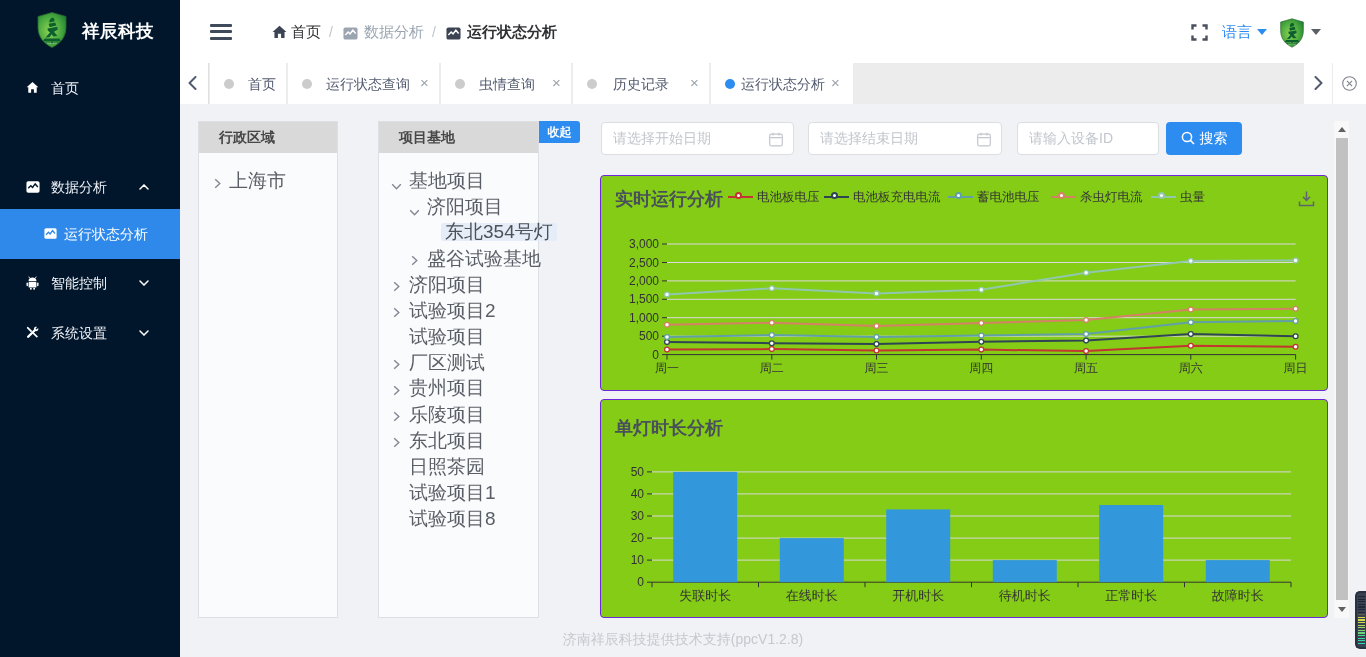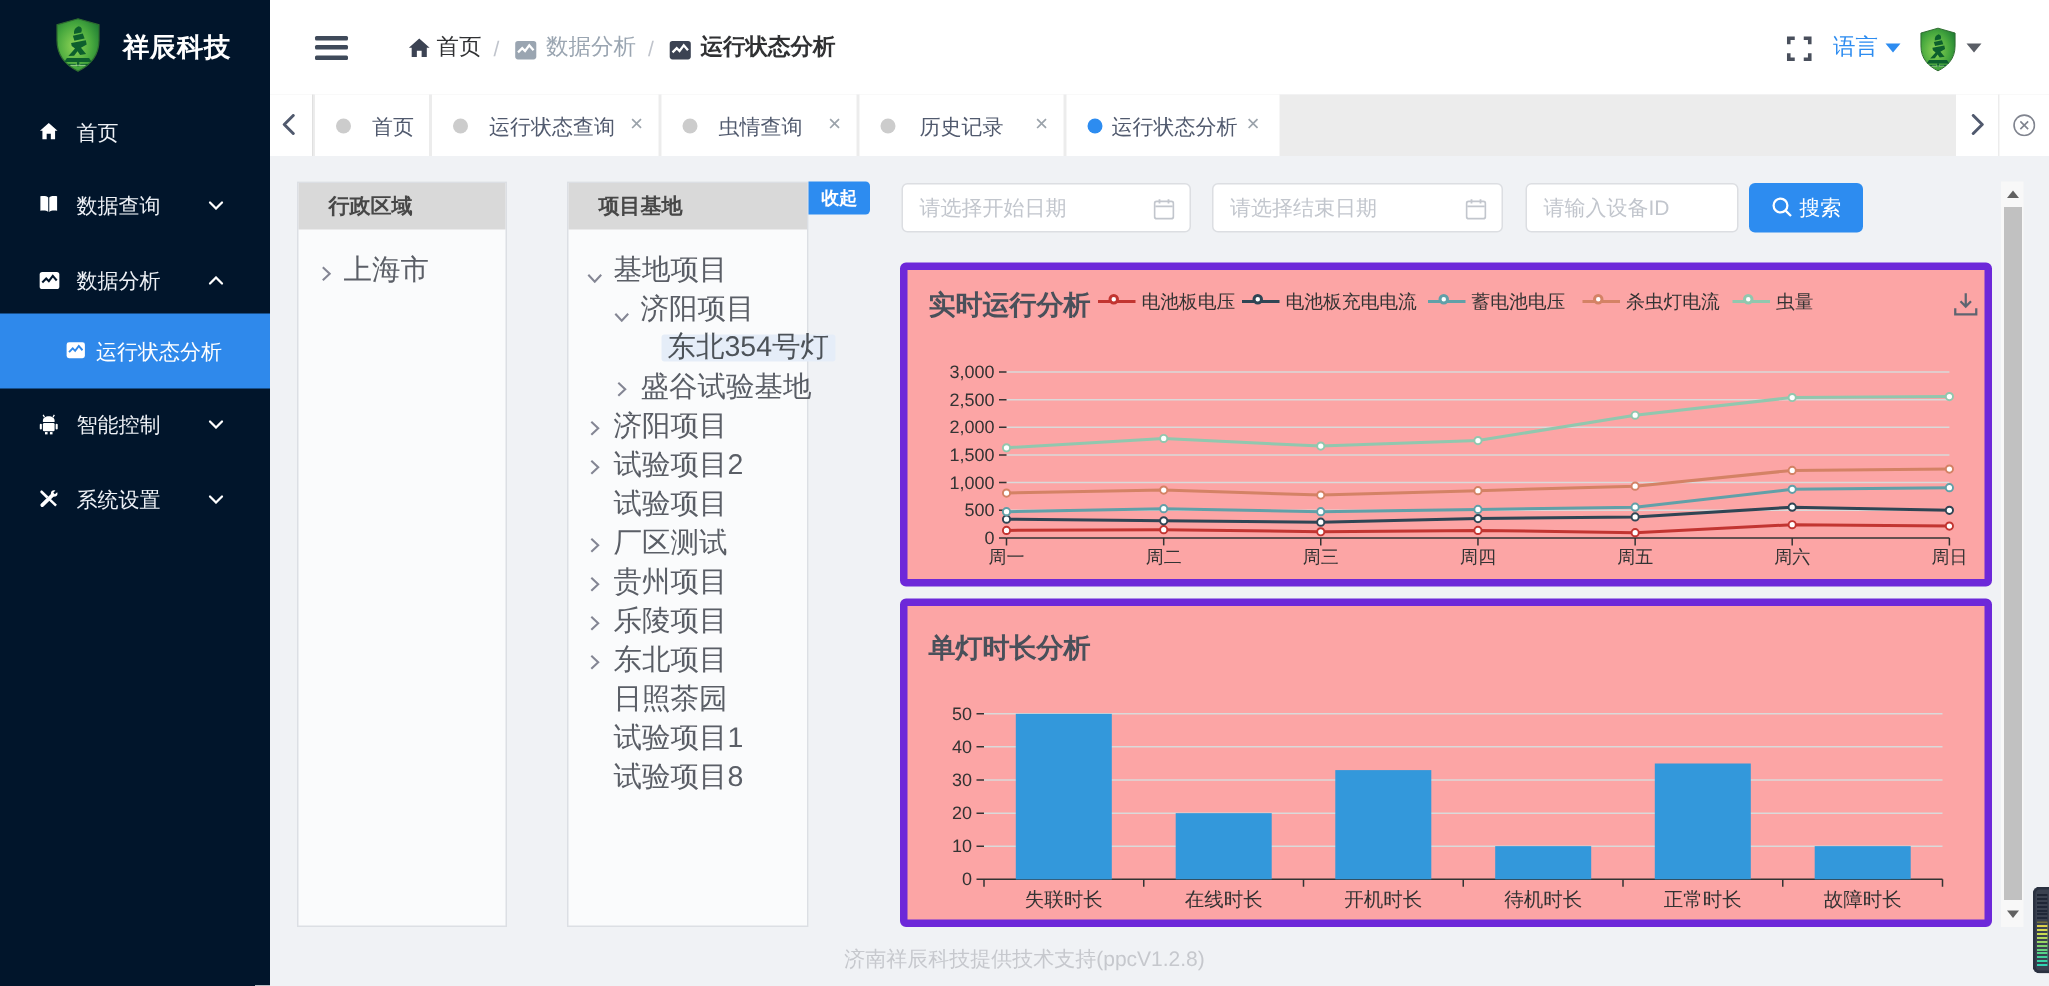--- a/index.html
+++ b/index.html
@@ -38,21 +38,21 @@
 
 #content{left:180px;top:104px;width:1186px;height:553px;background:#f0f2f5;}
 .panel{position:absolute;top:17px;height:497px;background:#fafbfc;border:1px solid #dcdfe4;}
 .phead{height:31px;background:#d9d9d9;color:#474747;font-weight:bold;font-size:14px;line-height:31px;padding-left:20px;}
 .tnode{position:absolute;font-size:19px;color:#5a5e66;white-space:nowrap;line-height:16px;}
 .tarr{position:absolute;}
 #collapse{position:absolute;left:359px;top:17px;width:41px;height:22px;background:#2d8cf0;color:#fff;font-size:12px;line-height:22px;text-align:center;border-radius:0 3px 3px 0;font-weight:bold;}
 .inp{position:absolute;top:18px;height:33px;background:#fff;border:1px solid #dcdee2;border-radius:4px;font-size:14px;color:#c2c6cd;line-height:31px;padding-left:11px;}
 .inp svg{position:absolute;right:10px;top:9px;}
 #searchbtn{position:absolute;left:986px;top:18px;width:76px;height:33px;background:#2d8cf0;border-radius:4px;color:#fff;font-size:14px;text-align:center;line-height:33px;}
-.card{position:absolute;left:420px;width:728px;background:#fca5a5;border:5px solid #6d28d9;border-radius:4px;}
+.card{position:absolute;left:420px;width:728px;background:#84cc16;border:1px solid #6d28d9;border-radius:4px;}
 #card1{top:71px;height:216px;}
 #card2{top:295px;height:219px;}
 .ctitle{position:absolute;left:14px;font-size:18px;font-weight:bold;color:#49505a;}
 .lgd{position:absolute;top:14px;height:14px;font-size:12.5px;color:#333;white-space:nowrap;}
 .lgd .lm{position:absolute;left:0;top:6px;width:25px;height:2px;}
 .lgd .lc{position:absolute;left:7px;top:1.5px;width:7px;height:7px;border-radius:50%;background:#fff;border:2px solid red;}
 .lgd .lt{position:absolute;left:29px;top:1px;line-height:13px;}
 #footer{left:0;top:631px;width:1366px;text-align:center;font-size:14px;color:#c6c8cd;z-index:3;}
 
 #sbar{left:1334px;top:121px;width:15px;height:497px;background:#f8f8f8;z-index:6;}
@@ -88,30 +88,20 @@
         <rect x="17.5" y="30.6" width="5" height="0.9" fill="#0d5f2d"></rect>
 <rect x="11" y="31.2" width="10" height="0.8" fill="#cfe9c2" opacity="0.55"></rect>
       </svg>
     <div class="lgt">祥辰科技</div>
   </div>
   <div class="mi" style="top:63px;">
       <span class="ic"><svg width="13" height="13" viewBox="0 0 16 16">
           <path d="M8 1.2 L15.2 7.6 L13.2 7.6 L13.2 14.5 L9.7 14.5 L9.7 10 L6.3 10 L6.3 14.5 L2.8 14.5 L2.8 7.6 L0.8 7.6 Z" fill="#fff"></path>
         </svg></span>
       <span class="tx">首页</span>
-    </div>
-  <div class="mi" style="top:112px;">
-      <span class="ic"><svg width="13" height="12" viewBox="0 0 15 14">
-          <path d="M7.1 1.9 C5.9 0.8 3.9 0.5 1.0 0.9 L1.0 12.3 C3.9 11.9 5.9 12.2 7.1 13.3 Z" fill="#fff"></path>
-          <path d="M7.9 1.9 C9.1 0.8 11.1 0.5 14.0 0.9 L14.0 12.3 C11.1 11.9 9.1 12.2 7.9 13.3 Z" fill="#fff"></path>
-        </svg></span>
-      <span class="tx">数据查询</span>
-      <span class="ar"><svg width="10" height="6" viewBox="0 0 10 6">
-          <path d="M1 1 L5 5 L9 1" stroke="#fff" stroke-width="1.5" fill="none" stroke-linecap="round"></path>
-        </svg></span>
     </div>
   <div class="mi" style="top:162px;">
       <span class="ic"><svg width="14" height="14" viewBox="0 0 16 16">
           <rect x="0.5" y="1.5" width="15" height="13" rx="2" fill="#fff"></rect>
           <path d="M2.5 9.5 L5.5 6.5 L7.5 8.5 L10.5 4.5 L13.5 8" stroke="#01152b" stroke-width="1.6" fill="none"></path>
         </svg></span>
       <span class="tx">数据分析</span>
       <span class="ar"><svg width="10" height="6" viewBox="0 0 10 6">
           <path d="M1 5 L5 1 L9 5" stroke="#fff" stroke-width="1.5" fill="none" stroke-linecap="round"></path>
         </svg></span>

